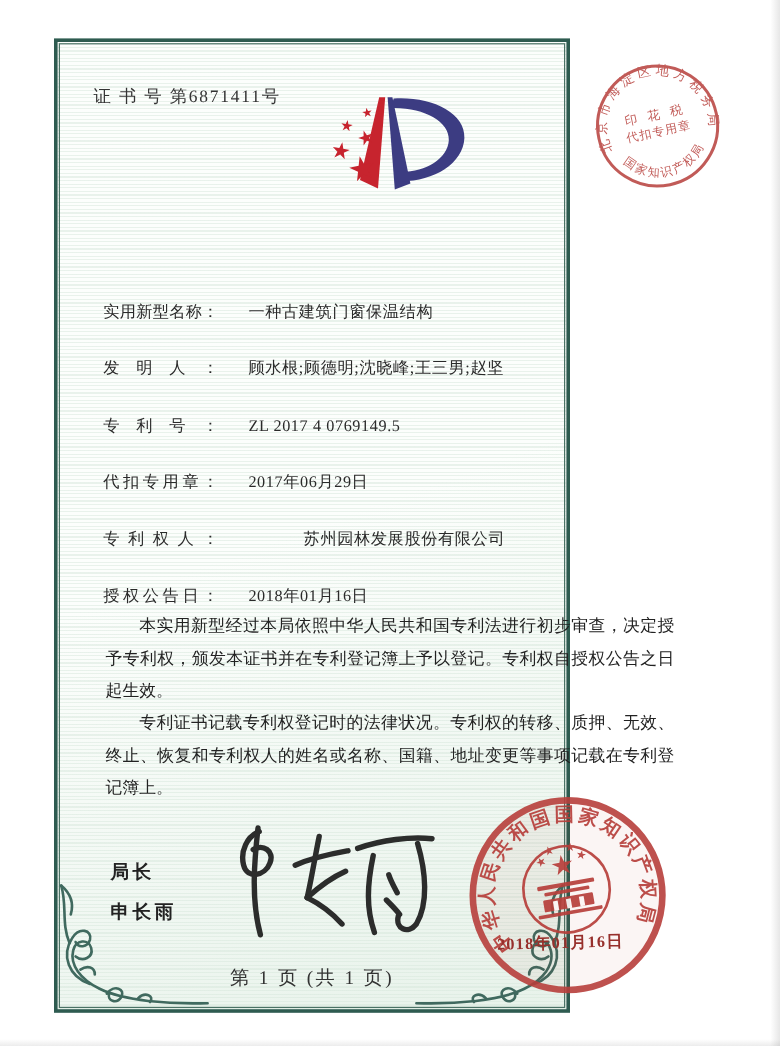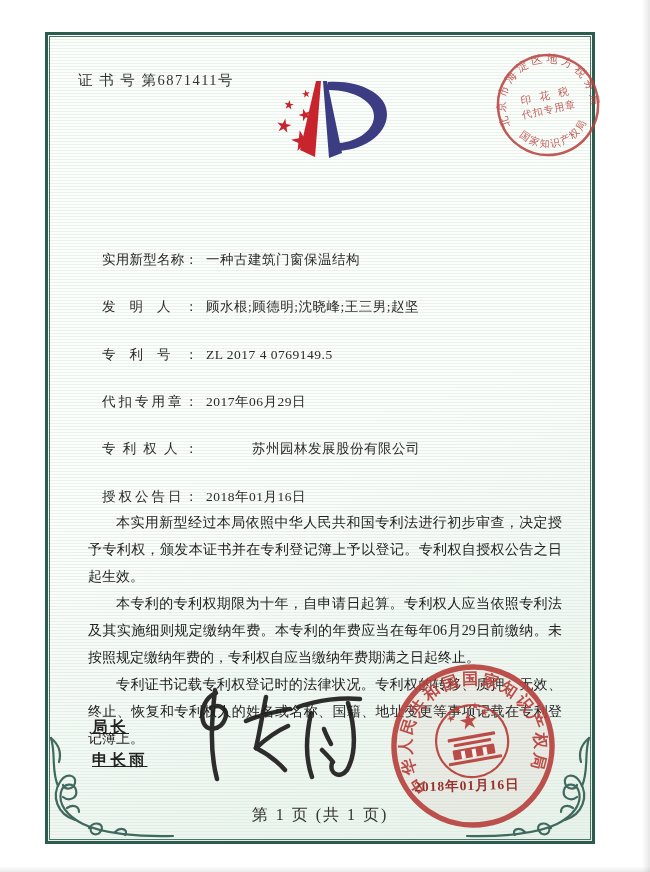--- a/index.html
+++ b/index.html
@@ -15,51 +15,51 @@
   body{font-family:"Liberation Serif","DejaVu Serif",serif;color:var(--ink);position:relative;}
 
   .scan{position:absolute;inset:0;background:#fff;}
   .scan::after{content:"";position:absolute;top:0;right:0;bottom:0;width:8px;
     background:linear-gradient(to right,rgba(0,0,0,0) ,rgba(120,120,120,.18));}
   .scan::before{content:"";position:absolute;left:0;right:0;bottom:0;height:6px;
     background:linear-gradient(to bottom,rgba(0,0,0,0),rgba(120,120,120,.15));}
 
   
   .cert{
-    position:absolute;left:45px;top:32px;width:550px;height:812px;
+    position:absolute;left:45px;top:32px;width:430px;height:812px;
     border:3px solid var(--frame-green);
     background:
       linear-gradient(160deg, rgba(235,244,236,0) 50%, rgba(214,232,219,.55) 100%),
       repeating-linear-gradient(0deg, rgba(176,206,186,.25) 0px, rgba(176,206,186,.25) 1px, rgba(255,255,255,0) 1px, rgba(255,255,255,0) 3px),
       #fcfefc;
   }
   .cert .inner-line{position:absolute;inset:1px;border:1px solid var(--frame-green-light);pointer-events:none;}
 
   .cert-no{position:absolute;left:30px;top:36px;font-size:14.5px;letter-spacing:1.5px;color:#333;}
 
   .logo{position:absolute;left:206px;top:44px;width:150px;height:88px;}
 
   .stamp-top{position:absolute;left:438px;top:8px;width:124px;height:124px;z-index:5;}
   .stamp-top text{font-family:"Liberation Serif",serif;}
 
   .title{position:absolute;left:0;top:134px;width:100%;text-align:center;
     font-size:36px;font-weight:700;letter-spacing:5px;color:#242424;}
 
   .fields{position:absolute;left:38px;top:0;width:480px;}
-  .field-row{position:absolute;left:16px;display:flex;align-items:baseline;font-size:13.5px;color:#2a2a2a;}
+  .field-row{position:absolute;left:0;display:flex;align-items:baseline;font-size:13.5px;color:#2a2a2a;}
   .field-row .lbl{width:96px;text-align:justify;text-align-last:justify;flex:none;}
-  .field-row .val{margin-left:8px;letter-spacing:.5px;white-space:nowrap;}
+  .field-row .val{margin-left:25px;letter-spacing:.5px;white-space:nowrap;}
   .fr0{top:216px;} .fr1{top:263px;} .fr2{top:311px;} .fr3{top:358px;} .fr4{top:405px;gap:46px;} .fr5{top:453px;}
 
   .paras{position:absolute;left:40px;top:474px;width:474px;font-size:14px;line-height:27px;
     text-align:justify;color:#222;}
   .paras p{text-indent:2em;}
 
   .signer{position:absolute;left:44px;top:682px;font-family:"Liberation Sans","DejaVu Sans",sans-serif;
-    font-size:15.5px;font-weight:600;letter-spacing:3px;color:#222;text-decoration:underline;}
+    font-size:15.5px;font-weight:600;letter-spacing:3px;color:#222;}
   .signer .name{margin-top:12px;}
 
   .signature{position:absolute;left:138px;top:650px;width:185px;height:110px;z-index:4;}
 
   .seal{position:absolute;left:334px;top:620px;width:182px;height:182px;z-index:3;}
   .seal text{font-family:"Liberation Serif",serif;font-weight:700;}
   .seal-date{position:absolute;left:338px;top:742px;width:162px;text-align:center;z-index:6;
     font-size:13.5px;font-weight:700;color:#97302c;letter-spacing:1px;transform:rotate(-1.5deg);}
 
   .footer{position:absolute;left:0;top:770px;width:100%;text-align:center;
@@ -135,21 +135,20 @@
         <span class="val">苏州园林发展股份有限公司</span>
       </div>
       <div class="field-row fr5">
         <span class="lbl">授权公告日：</span>
         <span class="val">2018年01月16日</span>
       </div>
     </div>
 
     <div class="paras">
       <p>本实用新型经过本局依照中华人民共和国专利法进行初步审查，决定授予专利权，颁发本证书并在专利登记簿上予以登记。专利权自授权公告之日起生效。</p>
-      <p>本专利的专利权期限为十年，自申请日起算。专利权人应当依照专利法及其实施细则规定缴纳年费。本专利的年费应当在每年06月29日前缴纳。未按照规定缴纳年费的，专利权自应当缴纳年费期满之日起终止。</p>
       <p>专利证书记载专利权登记时的法律状况。专利权的转移、质押、无效、终止、恢复和专利权人的姓名或名称、国籍、地址变更等事项记载在专利登记簿上。</p>
     </div>
 
     <div class="signer">
       <div>局长</div>
       <div class="name">申长雨</div>
     </div>
 
     <svg class="signature" viewBox="0 0 185 110">
       <g fill="none" stroke="#1c1c1c" stroke-width="4.5" stroke-linecap="round" opacity="0.92">

